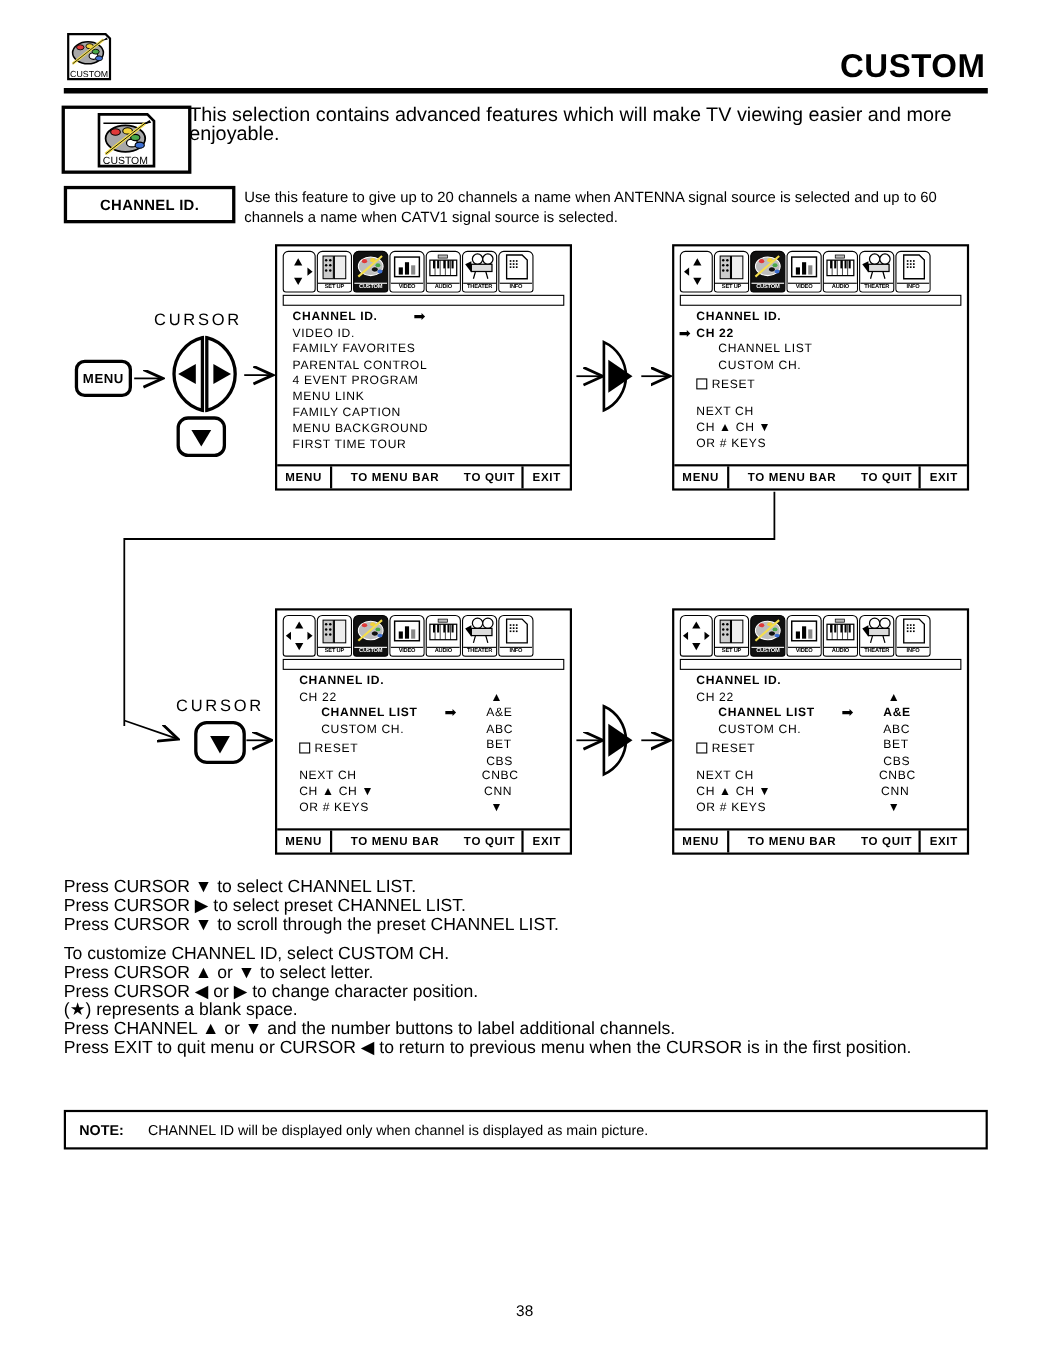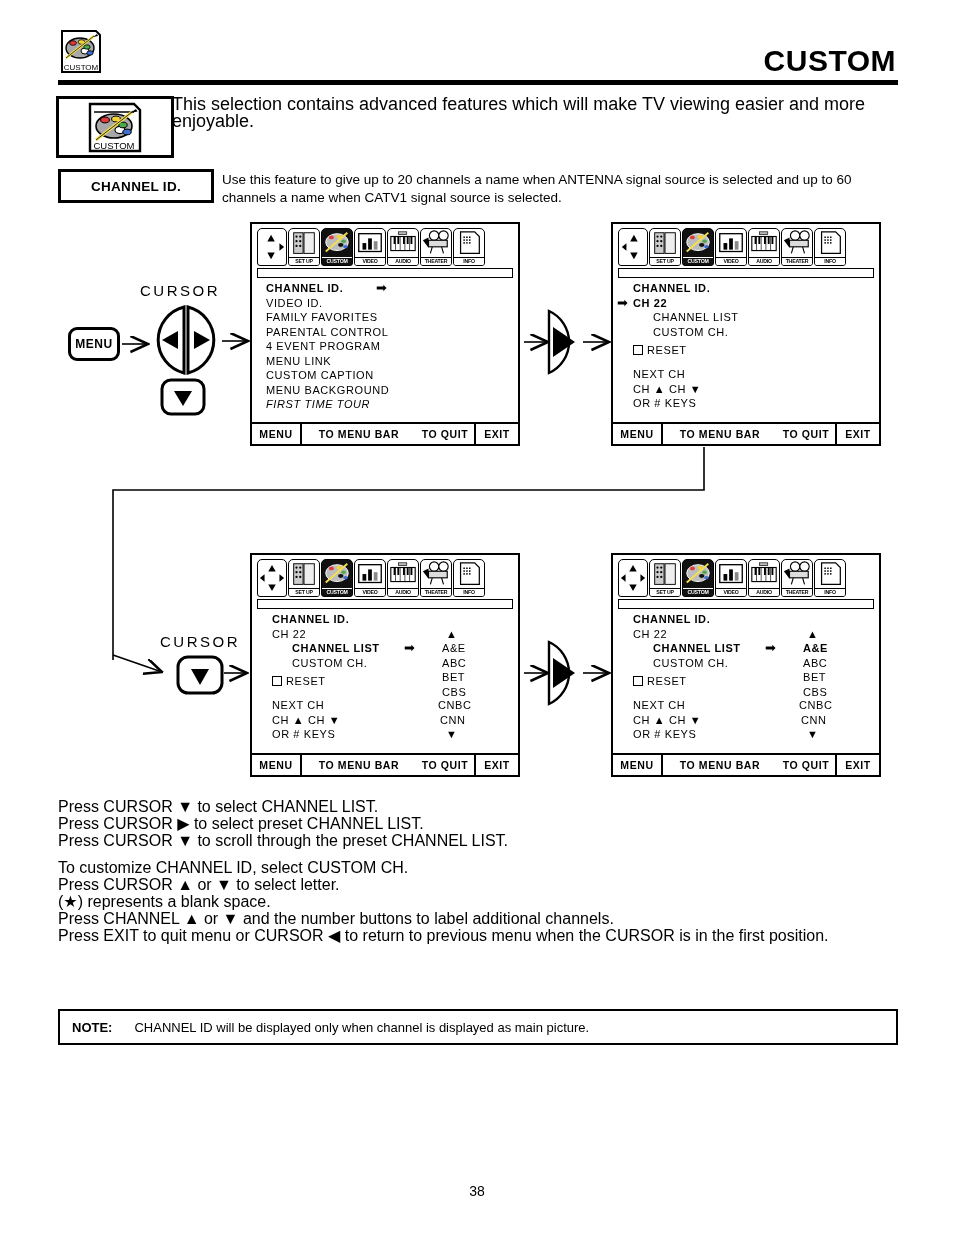--- a/index.html
+++ b/index.html
@@ -349,23 +349,23 @@
   <div class="menubar-underline"></div>
 
   <div class="menu-body">
     <div class="mrow b" style="left:14px;top:0px;">CHANNEL ID.</div>
     <div class="arrow-r" style="position:absolute;left:124px;top:0px;">➡</div>
     <div class="mrow" style="left:14px;top:14.5px;">VIDEO ID.</div>
     <div class="mrow" style="left:14px;top:29px;">FAMILY FAVORITES</div>
     <div class="mrow" style="left:14px;top:43.5px;">PARENTAL CONTROL</div>
     <div class="mrow" style="left:14px;top:58px;">4 EVENT PROGRAM</div>
     <div class="mrow" style="left:14px;top:72.5px;">MENU LINK</div>
-    <div class="mrow" style="left:14px;top:87px;">CUSTOM CAPTION</div>
+    <div class="mrow" style="left:14px;top:87px;">FAMILY CAPTION</div>
     <div class="mrow" style="left:14px;top:101.5px;">MENU BACKGROUND</div>
-    <div class="mrow" style="left:14px;top:116px;font-style:italic;">FIRST TIME TOUR</div>
+    <div class="mrow" style="left:14px;top:116px;">FIRST TIME TOUR</div>
   </div>
 
   <div class="statusbar">
     <div class="sb-cell" style="width:48px;">MENU</div>
     <div class="sb-sep"></div>
     <div class="sb-cell" style="width:114px;">TO MENU BAR</div>
     <div class="sb-cell" style="width:58px;">TO QUIT</div>
     <div class="sb-sep"></div>
     <div class="sb-cell" style="flex:1;">EXIT</div>
   </div>
@@ -784,20 +784,21 @@
   </div>
 </div>
 
 <div id="instructions">
   <div>Press CURSOR  ▼ to select CHANNEL LIST.</div>
   <div>Press CURSOR ▶ to select preset CHANNEL LIST.</div>
   <div>Press CURSOR ▼ to scroll through the preset CHANNEL LIST.</div>
   <div class="blank"></div>
   <div>To customize CHANNEL ID, select CUSTOM CH.</div>
   <div>Press CURSOR ▲ or ▼ to select letter.</div>
+  <div>Press CURSOR ◀ or ▶ to change character position.</div>
   <div>(★) represents a blank space.</div>
   <div>Press CHANNEL ▲ or ▼  and the number buttons to label additional channels.</div>
   <div>Press EXIT to quit menu or CURSOR ◀ to return to previous menu when the CURSOR is in the first position.</div>
 </div>
 
 <div id="note-box">
   <span id="note-label">NOTE:</span>
   <span>CHANNEL ID will be displayed only when channel is displayed as main picture.</span>
 </div>
 

